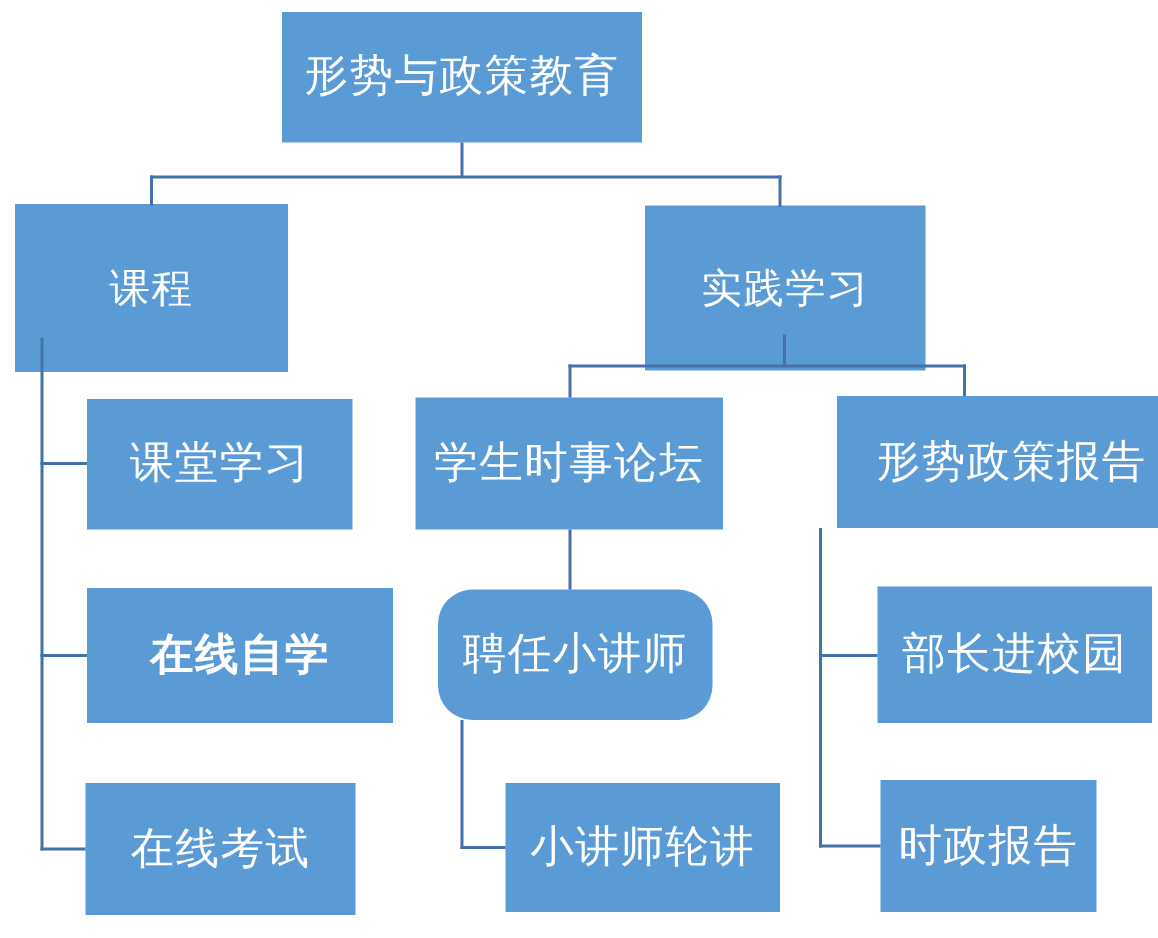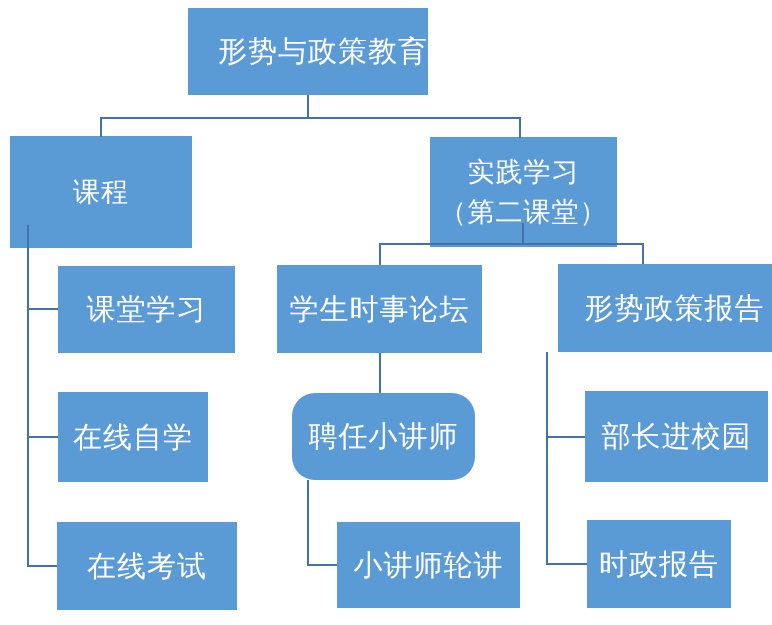--- a/index.html
+++ b/index.html
@@ -36,46 +36,45 @@
   .conn {
     position: absolute;
     background: var(--line, #4472a8);
   }
 </style>
 </head>
 <body>
 
 <div class="canvas">
 
-  <div class="node" style="left:188px; top:8px; width:240px; height:87px;align-items:flex-end;">
+  <div class="node" style="left:188px; top:8px; width:240px; height:87px;">
     <span>形势与政策教育</span>
   </div>
 
   <div class="node two-line" style="left:10px; top:136px; width:182px; height:112px;">
     <span>课程</span>
   </div>
 
   <div class="node two-line" style="left:430px; top:137px; width:187px; height:110px;">
     <span>实践学习</span>
-    <span>（第二课堂）</span>
   </div>
 
   <div class="node" style="left:58px; top:266px; width:177px; height:87px;">
     <span>课堂学习</span>
   </div>
 
   <div class="node" style="left:277px; top:265px; width:205px; height:88px;">
     <span>学生时事论坛</span>
   </div>
 
   <div class="node" style="left:558px; top:264px; width:233px; height:88px;">
     <span>形势政策报告</span>
   </div>
 
-  <div class="node" style="left:58px; top:392px; width:150px; height:90px;">
+  <div class="node" style="left:58px; top:392px; width:204px; height:90px;font-weight:bold;">
     <span>在线自学</span>
   </div>
 
   <div class="node" style="left:292px; top:393px; width:183px; height:87px;border-radius:23px;">
     <span>聘任小讲师</span>
   </div>
 
   <div class="node" style="left:585px; top:391px; width:183px; height:91px;text-align:right;">
     <span>部长进校园</span>
   </div>

